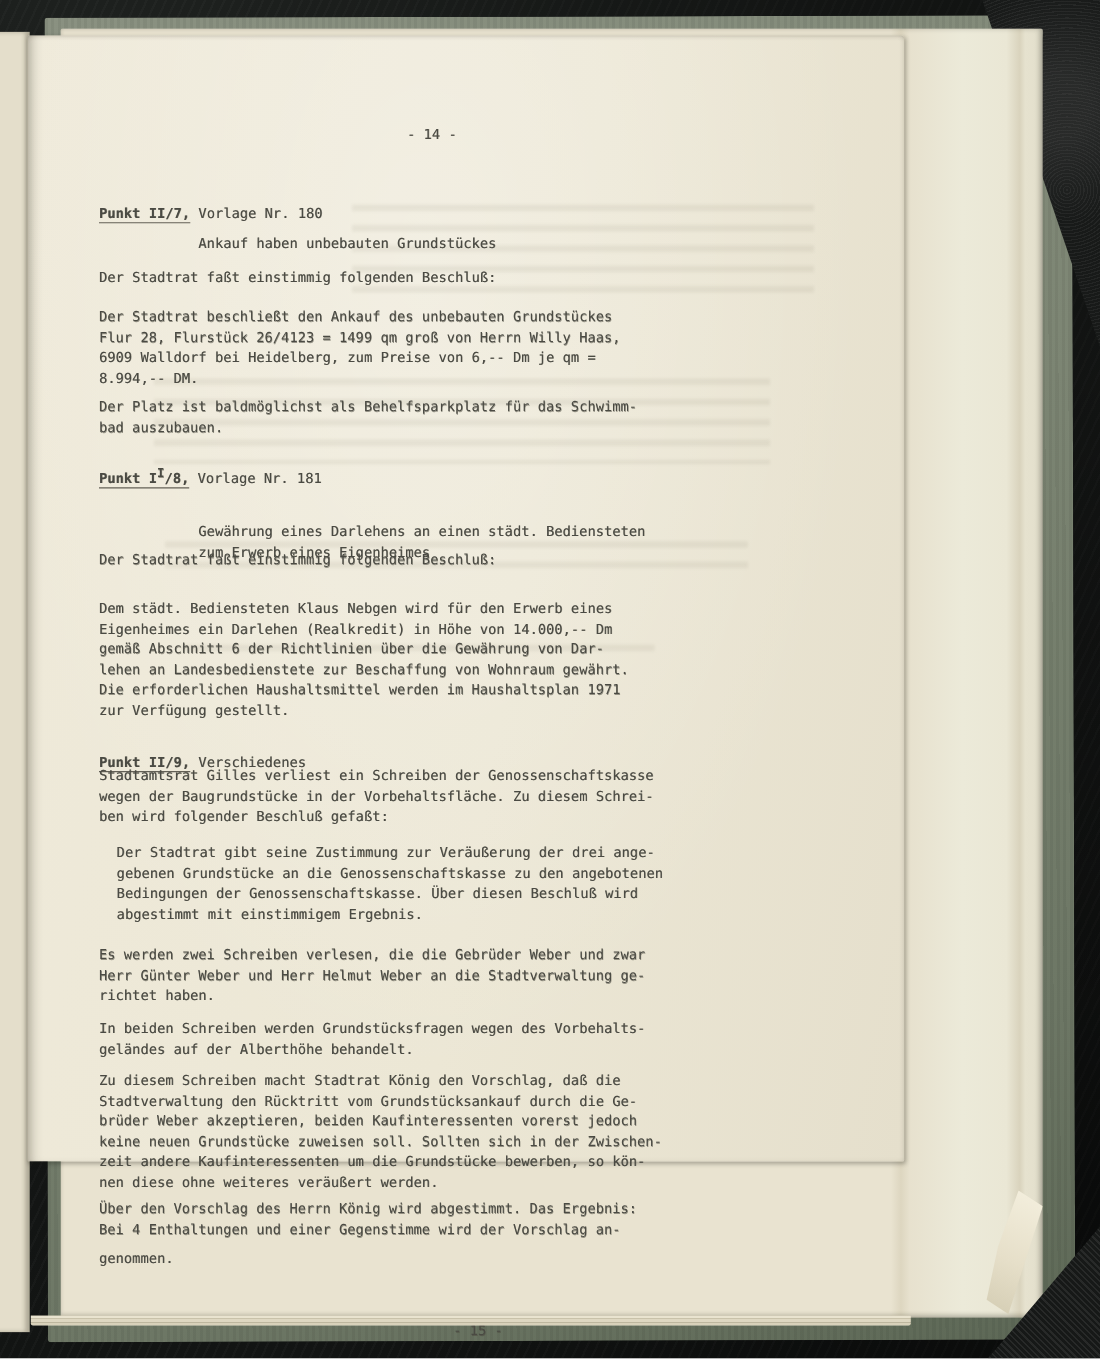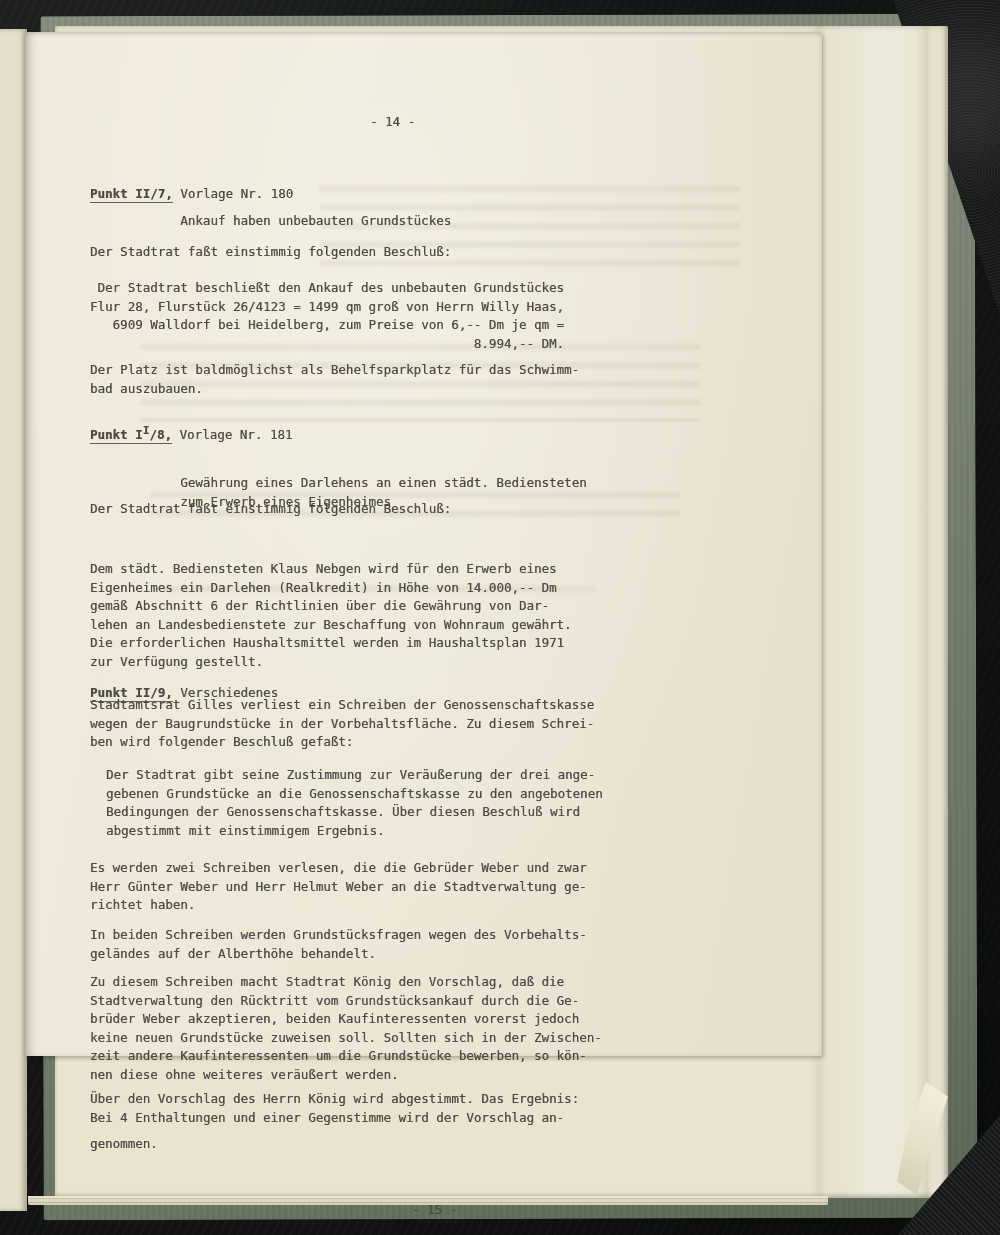--- a/index.html
+++ b/index.html
@@ -103,26 +103,26 @@
   }
   .block { position: absolute; left: 0; white-space: pre-line; }
   .indent { padding-left: 12ch; }
   .u { border-bottom: 1.4px solid rgba(74,72,62,0.85); padding-bottom: 1px; font-weight: bold; }
   .raised { font-size: 0.9em; vertical-align: 0.45em; line-height: 0; }
 
   .b-pg14  { top: 81px;  left: 280px; white-space: pre; }
   .b-h1    { top: 153px; }
   .b-h1s   { top: 180px; }
   .b-p1    { top: 211px; }
-  .b-p2    { top: 247px; text-align: right; }
+  .b-p2    { top: 247px; }
   .b-p3    { top: 329px; }
   .b-h2    { top: 394px; }
   .b-h2s   { top: 421px; margin-top: 21px; }
   .b-p4    { top: 468px; }
-  .b-p5    { top: 528px; }
+  .b-p5    { top: 512px; }
   .b-h3    { top: 606px; margin-top: 46px; }
   .b-p6    { top: 664px; }
   .b-p7    { top: 734px; margin-left: 16px; }
   .b-p8    { top: 827px; }
   .b-p9    { top: 894px; }
   .b-p10   { top: 941px; }
   .b-p11   { top: 1058px; }
   .b-p12   { top: 1103px; }
   .b-pg15  { top: 1169px; left: 322px; white-space: pre; }
 </style>

